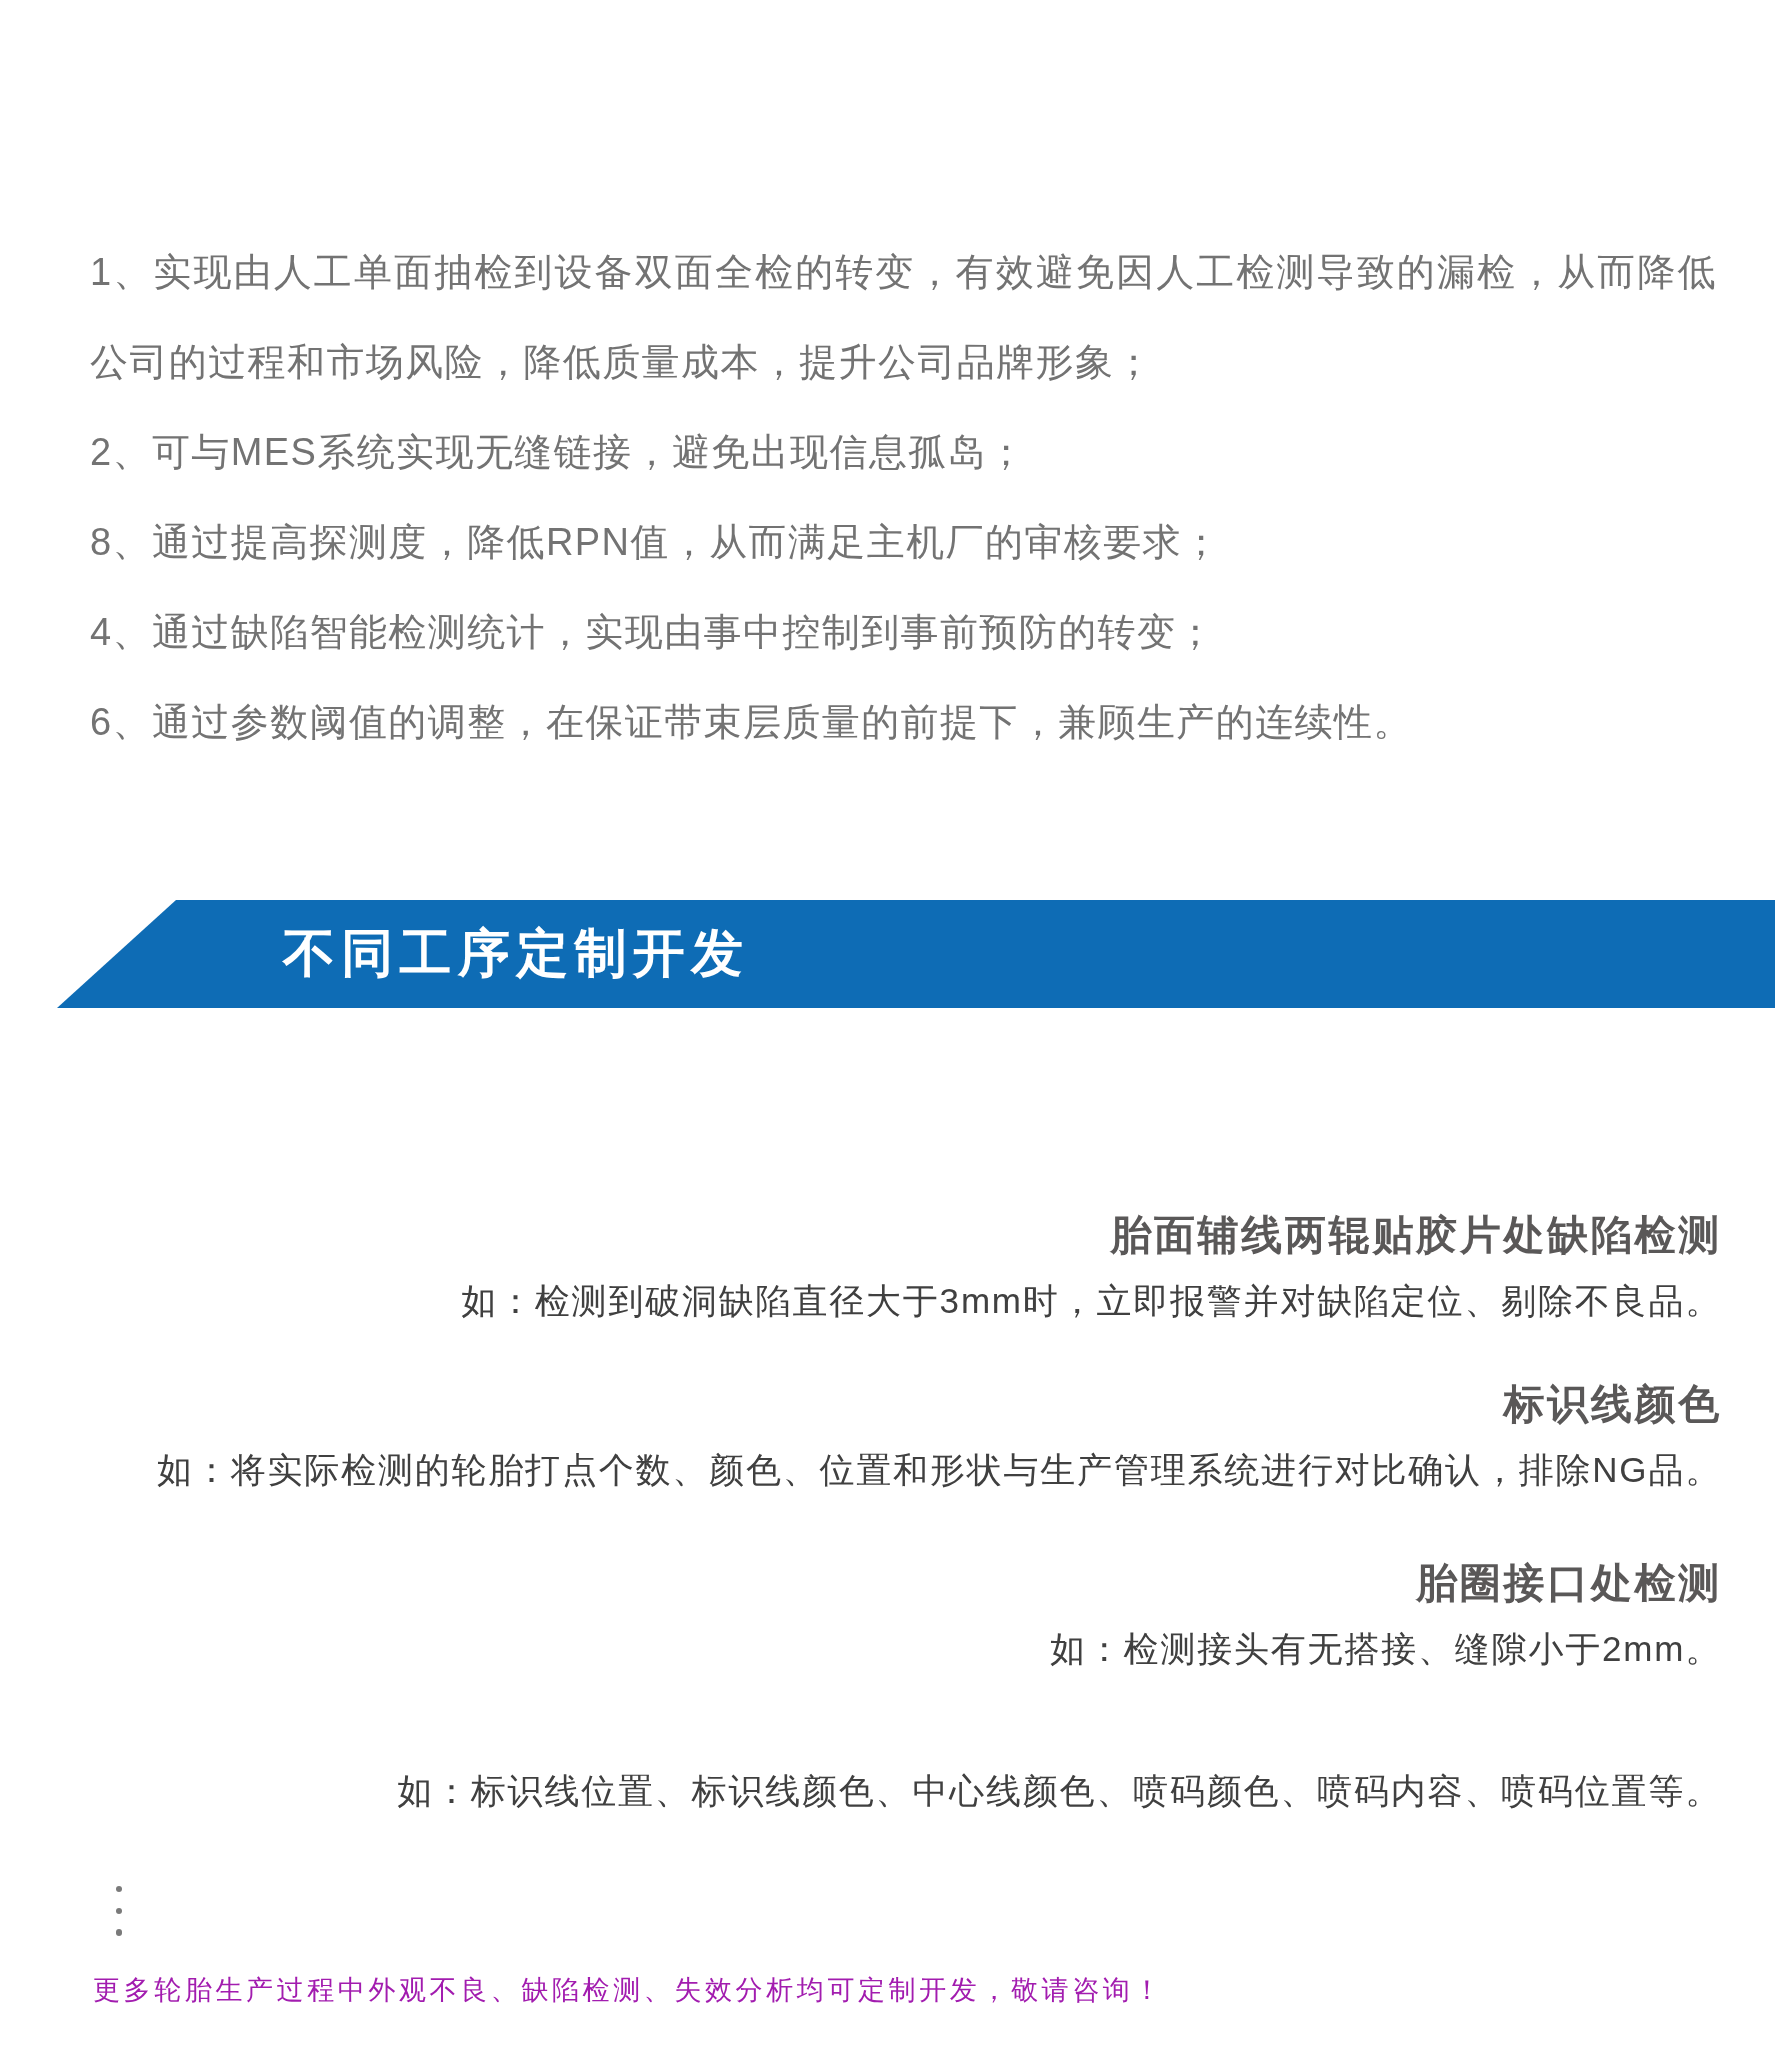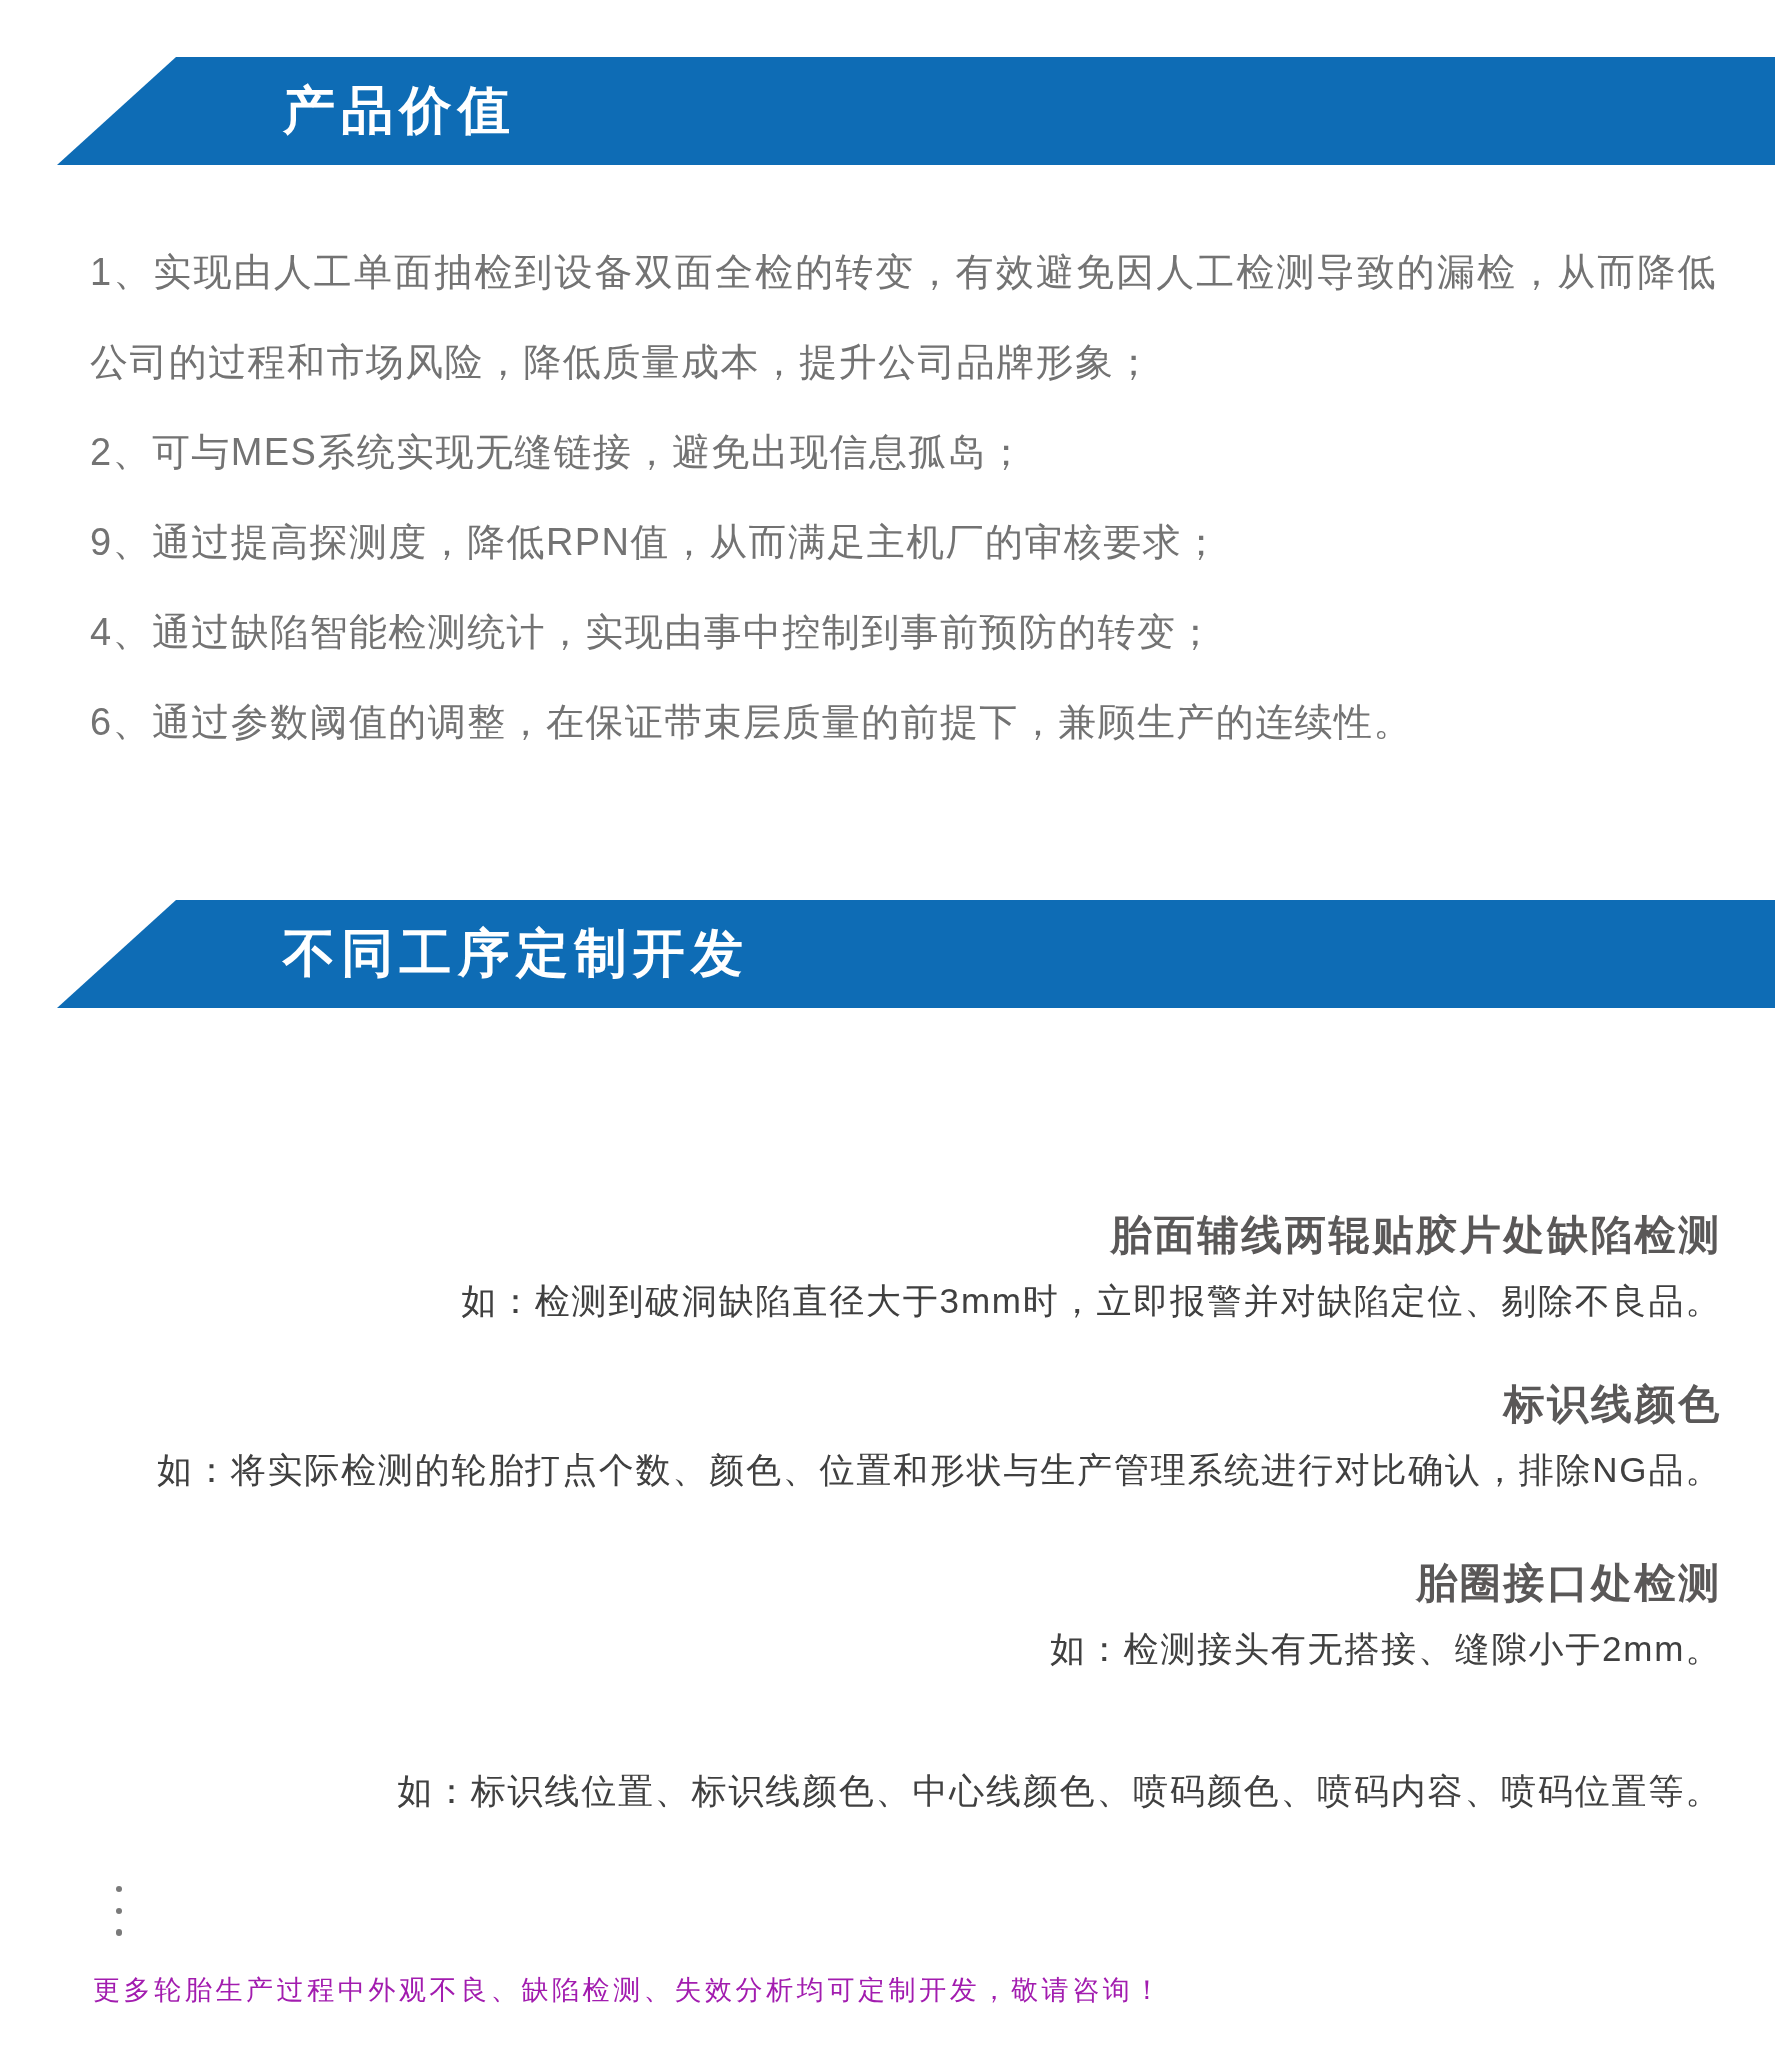--- a/index.html
+++ b/index.html
@@ -106,28 +106,25 @@
     letter-spacing:3.6px;
     color:#a21caf;
     white-space:nowrap;
   }
 </style>
 </head>
 <body>
 
 <div class="page">
 
-  <div class="banner banner--one">
-    <span class="banner__title">产品价值</span>
-  </div>
 
   <div class="value-list">
     <p>1、实现由人工单面抽检到设备双面全检的转变，有效避免因人工检测导致的漏检，从而降低公司的过程和市场风险，降低质量成本，提升公司品牌形象；</p>
     <p>2、可与MES系统实现无缝链接，避免出现信息孤岛；</p>
-    <p>9、通过提高探测度，降低RPN值，从而满足主机厂的审核要求；</p>
+    <p>8、通过提高探测度，降低RPN值，从而满足主机厂的审核要求；</p>
     <p>4、通过缺陷智能检测统计，实现由事中控制到事前预防的转变；</p>
     <p>6、通过参数阈值的调整，在保证带束层质量的前提下，兼顾生产的连续性。</p>
   </div>
 
   <div class="banner banner--two">
     <span class="banner__title">不同工序定制开发</span>
   </div>
 
   <div class="section section--1">
     <h3 class="section__title">胎面辅线两辊贴胶片处缺陷检测</h3>

